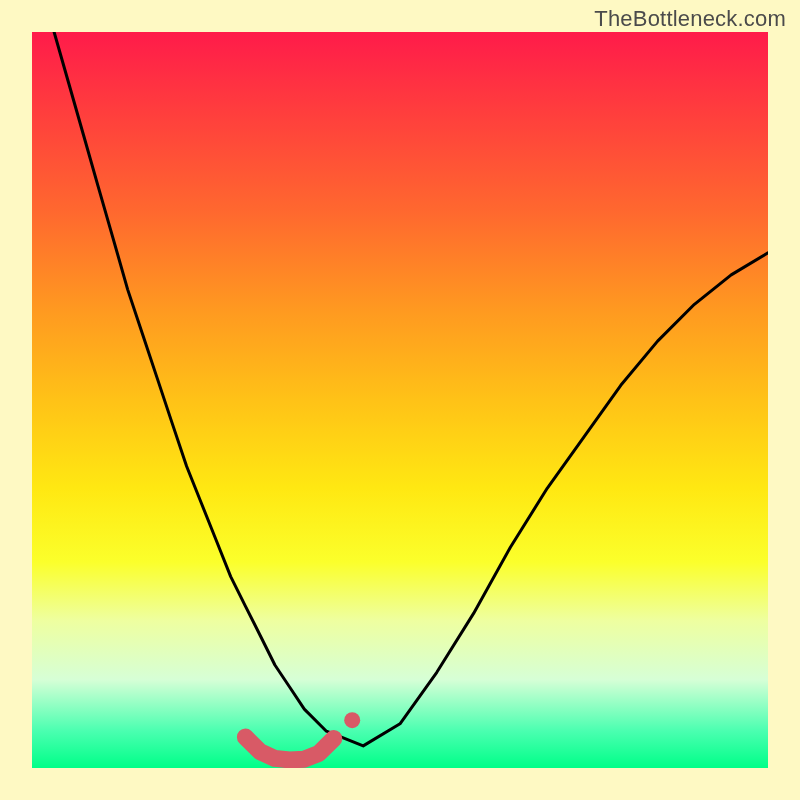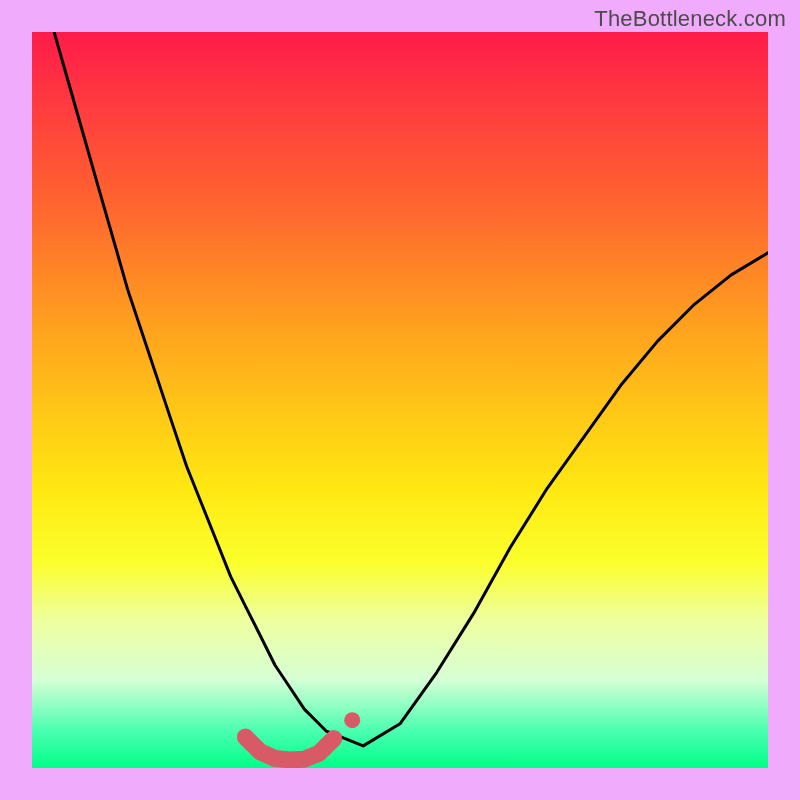--- a/index.html
+++ b/index.html
@@ -10,21 +10,21 @@
     background: #000;
     overflow: hidden;
     font-family: Arial, Helvetica, sans-serif;
   }
   .frame {
     position: absolute;
     left: 0;
     top: 0;
     width: 800px;
     height: 800px;
-    background: #f0abfc;
+    background: #fef9c3;
   }
   .plot {
     position: absolute;
     left: 32px;
     top: 32px;
     width: 736px;
     height: 736px;
     background: linear-gradient(to bottom,
       #ff1b4a 0%,
       #ff3b3e 10%,

